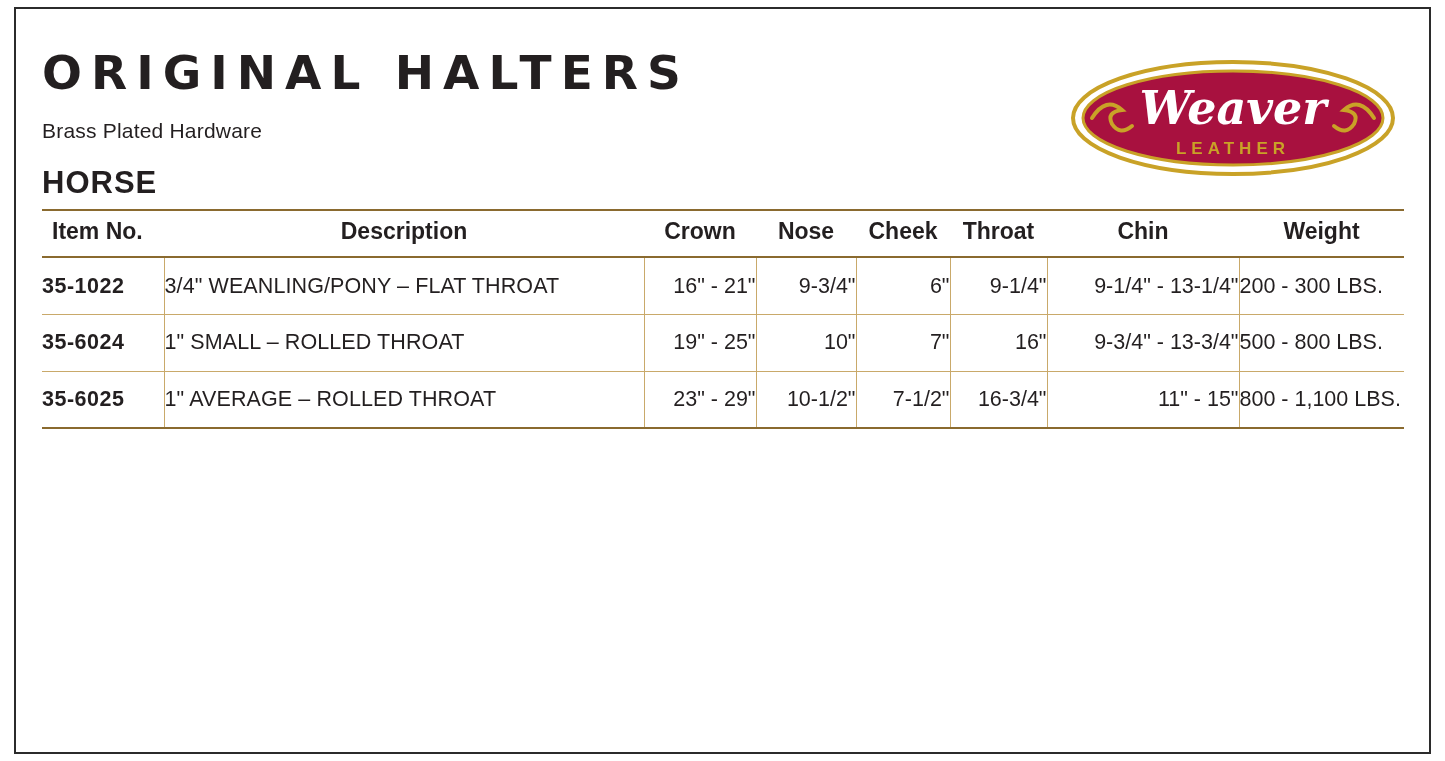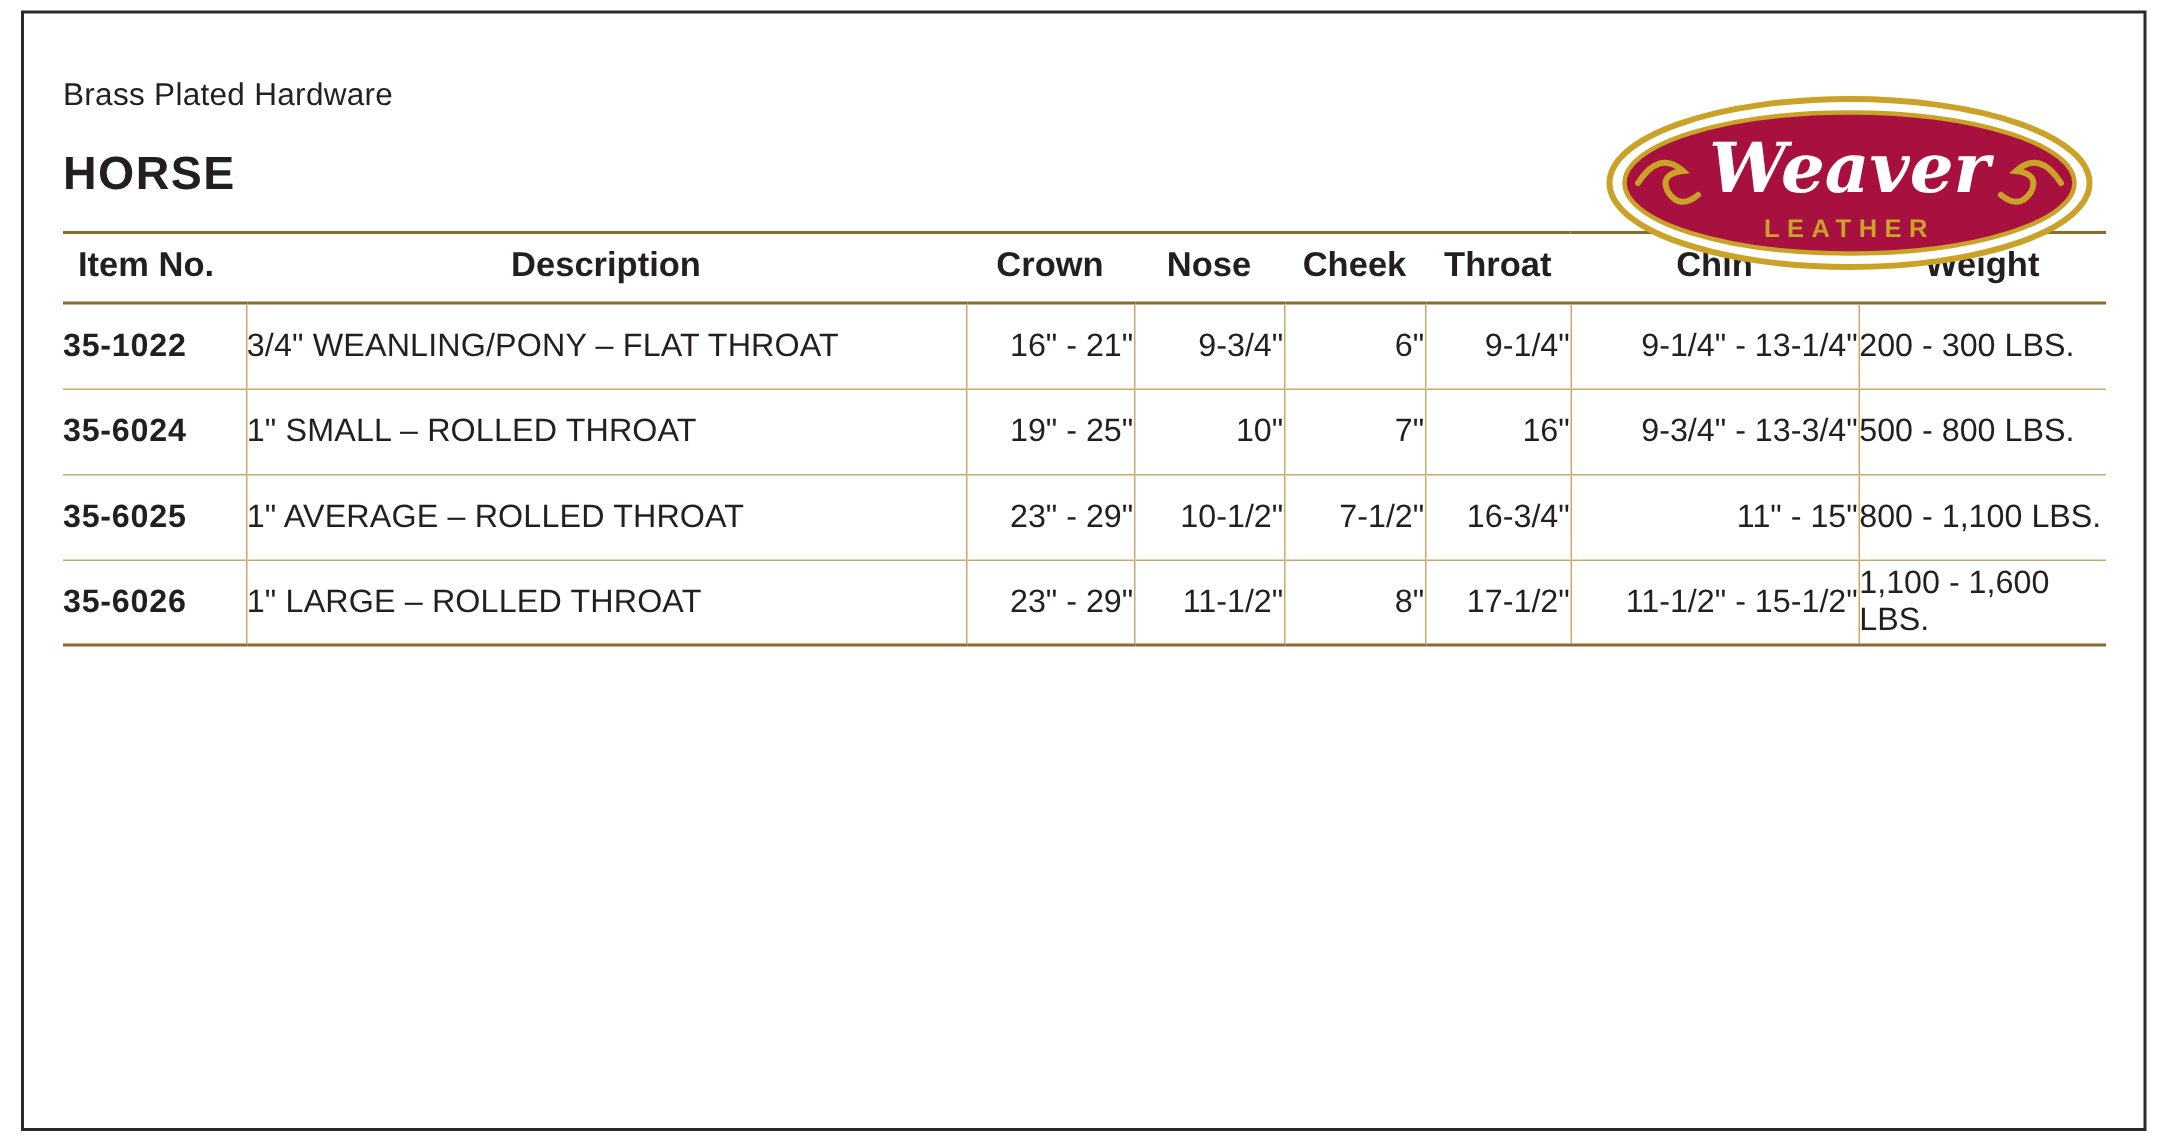--- a/index.html
+++ b/index.html
@@ -75,21 +75,21 @@
     letter-spacing: 0.2px;
   }
 
   .category {
     font-family: "Liberation Sans", sans-serif;
     font-size: 31px;
     font-weight: bold;
     color: #231f20;
     letter-spacing: 1px;
     margin-top: 22px;
-    margin-bottom: 20px;
+    margin-bottom: 8px;
   }
 
   
   .logo {
     position: absolute;
     right: 6px;
     top: 8px;
     width: 330px;
     height: 140px;
   }
@@ -191,20 +191,21 @@
           <path d="M24 62 q14 -22 30 -8 q-16 2 -10 14 q8 12 20 2" fill="none" stroke="#c9a227" stroke-width="4" stroke-linecap="round"></path>
 
           <path d="M306 62 q-14 -22 -30 -8 q16 2 10 14 q-8 12 -20 2" fill="none" stroke="#c9a227" stroke-width="4" stroke-linecap="round"></path>
 
           <text x="165" y="68" text-anchor="middle" font-family="DejaVu Serif, serif" font-size="46" font-style="italic" font-weight="bold" fill="#ffffff">Weaver</text>
 
           <text x="165" y="98" text-anchor="middle" font-family="Liberation Sans, sans-serif" font-size="17" letter-spacing="5" font-weight="bold" fill="#c9a227">LEATHER</text>
         </svg>
       </div>
 
+      <div class="title">ORIGINAL HALTERS</div>
       <div class="hardware">Brass Plated Hardware</div>
       <div class="category">HORSE</div>
     </div>
 
     <table class="specs">
       <colgroup>
         <col class="c-item">
           <col class="c-desc">
           <col class="c-crown">
           <col class="c-nose">
@@ -249,27 +250,17 @@
         <tr>
           <td class="item">35-6025</td>
           <td class="desc">1" AVERAGE – ROLLED THROAT</td>
           <td class="num">23" - 29"</td>
           <td class="num">10-1/2"</td>
           <td class="num">7-1/2"</td>
           <td class="num">16-3/4"</td>
           <td class="num">11" - 15"</td>
           <td class="weight">800 - 1,100 LBS.</td>
         </tr>
-        <tr>
-          <td class="item">35-6026</td>
-          <td class="desc">1" LARGE – ROLLED THROAT</td>
-          <td class="num">23" - 29"</td>
-          <td class="num">11-1/2"</td>
-          <td class="num">8"</td>
-          <td class="num">17-1/2"</td>
-          <td class="num">11-1/2" - 15-1/2"</td>
-          <td class="weight">1,100 - 1,600 LBS.</td>
-        </tr>
       </tbody>
     </table>
 
   </div>
 </div>
 
 </body></html>

